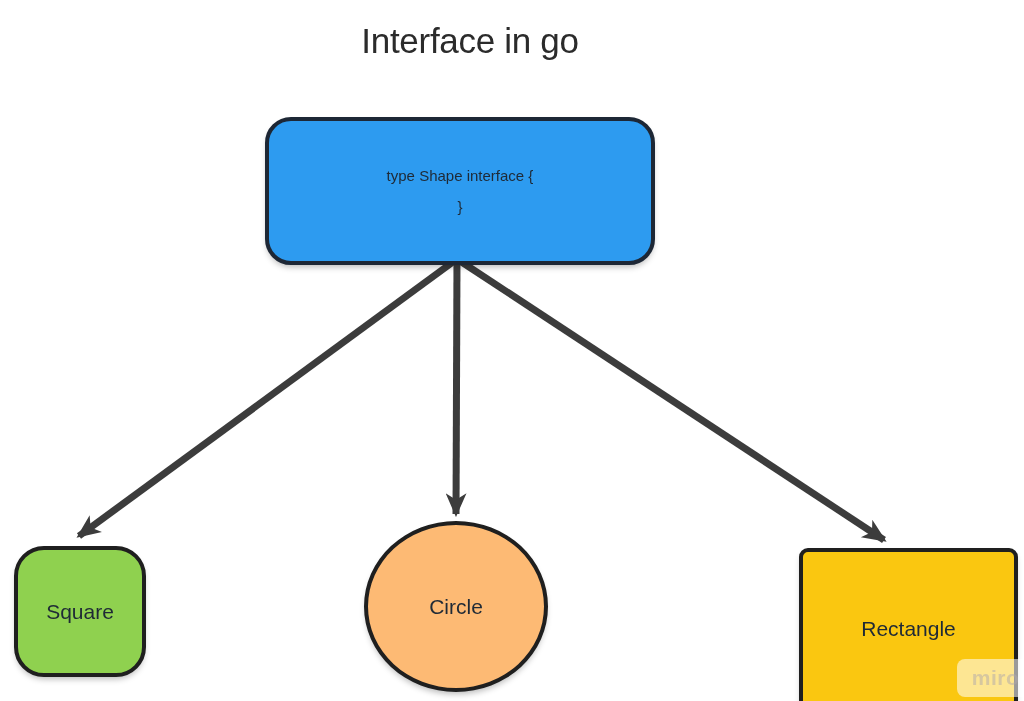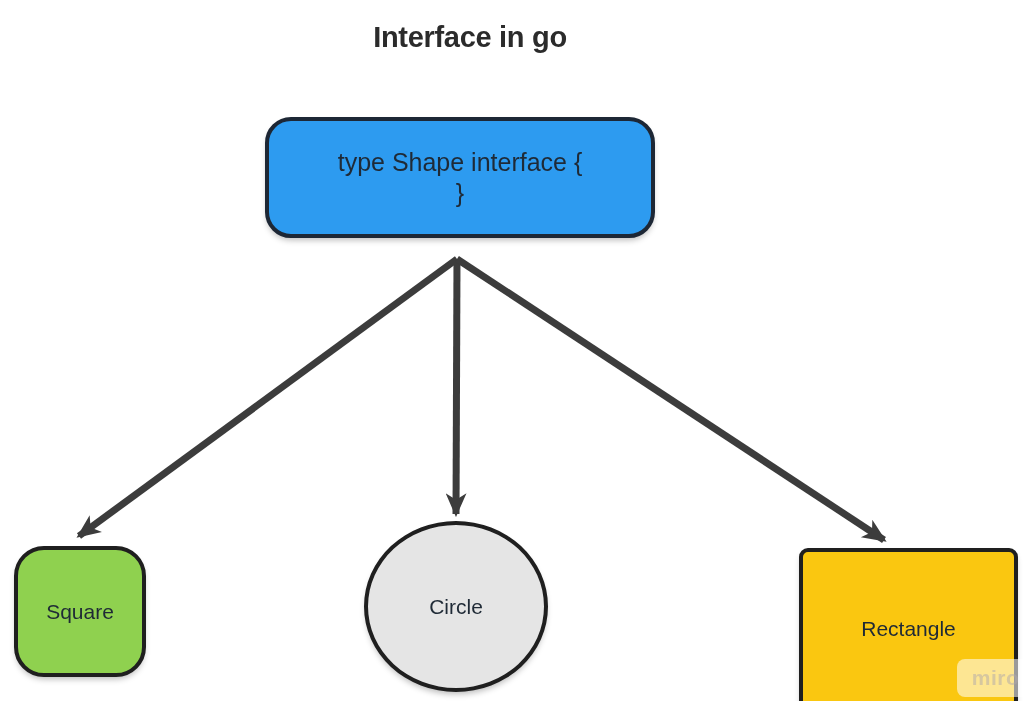--- a/index.html
+++ b/index.html
@@ -14,22 +14,22 @@
     background: #ffffff;
     overflow: hidden;
   }
   .title {
     position: absolute;
     left: 270px;
     top: 21px;
     width: 400px;
     margin: 0;
     text-align: center;
-    font-size: 29px;
-    font-weight: 700;
+    font-size: 35px;
+    font-weight: 400;
     letter-spacing: -0.3px;
     color: #2b2b2b;
   }
   .arrows {
     position: absolute;
     left: 0; top: 0;
     width: 1024px;
     height: 701px;
     pointer-events: none;
   }
@@ -41,25 +41,25 @@
     align-items: center;
     justify-content: center;
     text-align: center;
     color: #1f2a36;
     box-shadow: 0 4px 6px -2px rgba(0,0,0,0.28);
   }
   .interface-node {
     left: 265px;
     top: 117px;
     width: 390px;
-    height: 121px;
+    height: 148px;
     border-radius: 26px;
     border-color: #1d2735;
     flex-direction: column;
-    font-size: 25px;
+    font-size: 15px;
     line-height: 31px;
   }
   .square-node {
     left: 14px;
     top: 546px;
     width: 132px;
     height: 131px;
     border-radius: 30px;
     font-size: 21px;
   }
@@ -116,21 +116,21 @@
 
   <div class="node interface-node" style="background-color: rgb(45, 155, 240);">
     <div>type Shape interface {</div>
     <div>}</div>
   </div>
 
   <div class="node square-node" style="background-color: rgb(143, 209, 79);">
     <span>Square</span>
   </div>
 
-  <div class="node circle-node" style="background-color: #e5e5e5;">
+  <div class="node circle-node" style="background-color: #fdba74;">
     <span>Circle</span>
   </div>
 
   <div class="node rectangle-node" style="background-color: rgb(250, 199, 16);">
     <span>Rectangle</span>
   </div>
 
   <div class="watermark">
     <span>miro</span>
   </div>

